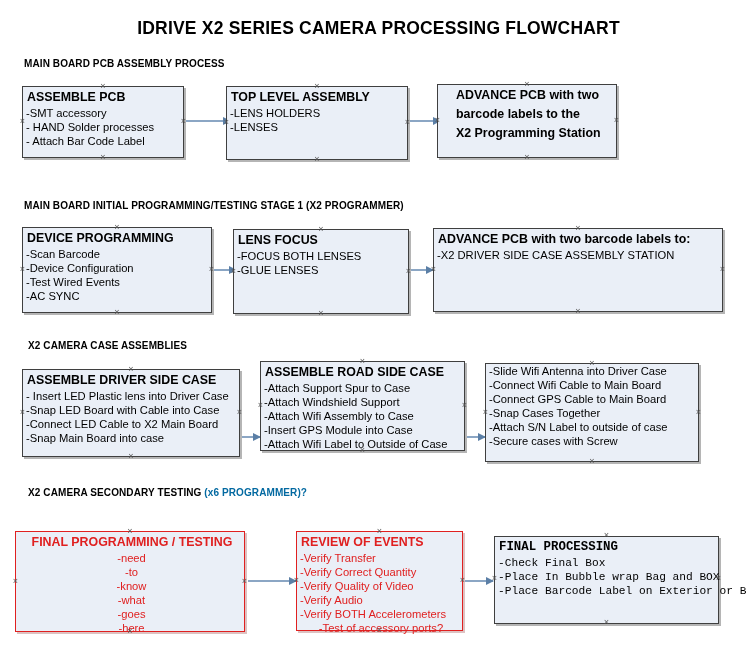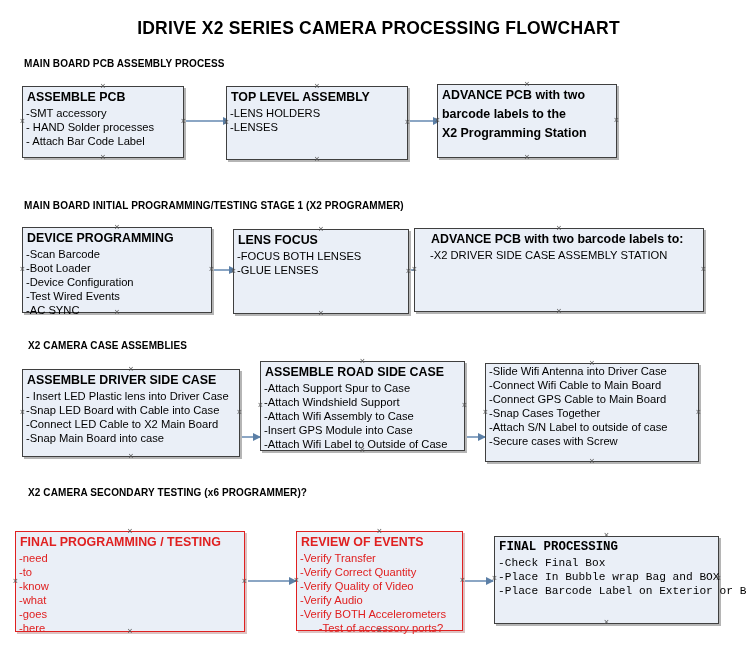--- a/index.html
+++ b/index.html
@@ -11,21 +11,21 @@
 
   .title{
     position:absolute;left:0;right:0;top:18px;text-align:center;
     font-size:17.5px;font-weight:bold;color:#000;letter-spacing:.2px;margin-left:10px;
   }
 
   .section-head{
     position:absolute;font-size:10px;font-weight:bold;color:#000;
     white-space:nowrap;letter-spacing:.1px;
   }
-  .section-head .red{color:#000000;}
+  .section-head .red{color:#0369a1;}
 
   .box{
     position:absolute;background:#eaeff7;
     border:1.4px solid #3f3f3f;
     box-shadow:2px 2px 0 rgba(120,120,120,.55);
     box-sizing:border-box;overflow:visible;
   }
   .box.red{border-color:#e02020;box-shadow:2px 2px 0 rgba(180,120,120,.45);}
   .box .hd{
     font-weight:bold;font-size:12.4px;color:#000;
@@ -86,36 +86,35 @@
     <div class="li">-LENS HOLDERS</div>
     <div class="li">-LENSES</div>
     <span class="hx t"></span>
     <span class="hx b"></span>
     <span class="hx l"></span>
     <span class="hx r"></span>
   </div>
 
   <div class="arrow" style="left:410px;top:120px;width:30px;"></div>
 
-  <div class="box" style="left:437px;top:84px;width:180px;height:74px;">
+  <div class="box" style="left:437px;top:84px;width:180px;height:74px;padding-left:14px;">
     <div class="hd">ADVANCE PCB with two</div>
     <div class="hd">barcode labels to the</div>
     <div class="hd"> X2 Programming Station</div>
     <span class="hx t"></span>
     <span class="hx b"></span>
     <span class="hx l"></span>
     <span class="hx r"></span>
   </div>
 
   <div class="section-head" style="left:24px;top:200px;">MAIN BOARD INITIAL PROGRAMMING/TESTING STAGE 1 (X2 PROGRAMMER)</div>
 
   <div class="box" style="left:22px;top:227px;width:190px;height:86px;">
     <div class="hd">DEVICE PROGRAMMING</div>
     <div class="li">-Scan Barcode</div>
-    <div class="li">-Boot Loader</div>
     <div class="li">-Device Configuration</div>
     <div class="li">-Test Wired Events</div>
     <div class="li">-AC SYNC</div>
     <span class="hx t"></span>
     <span class="hx b"></span>
     <span class="hx l"></span>
     <span class="hx r"></span>
   </div>
 
   <div class="arrow" style="left:214px;top:269px;width:22px;"></div>
@@ -125,21 +124,21 @@
     <div class="li">-FOCUS BOTH LENSES</div>
     <div class="li">-GLUE LENSES</div>
     <span class="hx t"></span>
     <span class="hx b"></span>
     <span class="hx l"></span>
     <span class="hx r"></span>
   </div>
 
   <div class="arrow" style="left:411px;top:269px;width:22px;"></div>
 
-  <div class="box" style="left:414px;top:228px;width:290px;height:84px;padding-left:12px;">
+  <div class="box" style="left:433px;top:228px;width:290px;height:84px;">
     <div class="hd">ADVANCE PCB with two barcode labels to:</div>
     <div class="li">-X2 DRIVER  SIDE  CASE  ASSEMBLY STATION</div>
     <span class="hx t"></span>
     <span class="hx b"></span>
     <span class="hx l"></span>
     <span class="hx r"></span>
   </div>
 
   <div class="section-head" style="left:28px;top:340px;">X2 CAMERA CASE ASSEMBLIES</div>
 
@@ -182,21 +181,21 @@
     <span class="hx t"></span>
     <span class="hx b"></span>
     <span class="hx l"></span>
     <span class="hx r"></span>
   </div>
 
   <div class="section-head" style="left:28px;top:487px;">
     <span>X2 CAMERA SECONDARY TESTING </span><span class="red">(x6 PROGRAMMER)?</span>
   </div>
 
-  <div class="box red" style="left:15px;top:531px;width:230px;height:101px;">
+  <div class="box red" style="left:15px;top:531px;width:230px;height:101px;text-align:center;">
     <div class="hd">FINAL PROGRAMMING / TESTING</div>
     <div class="li">-need</div>
     <div class="li">-to</div>
     <div class="li">-know</div>
     <div class="li">-what</div>
     <div class="li">-goes</div>
     <div class="li">-here</div>
     <span class="hx t"></span>
     <span class="hx b"></span>
     <span class="hx l"></span>

